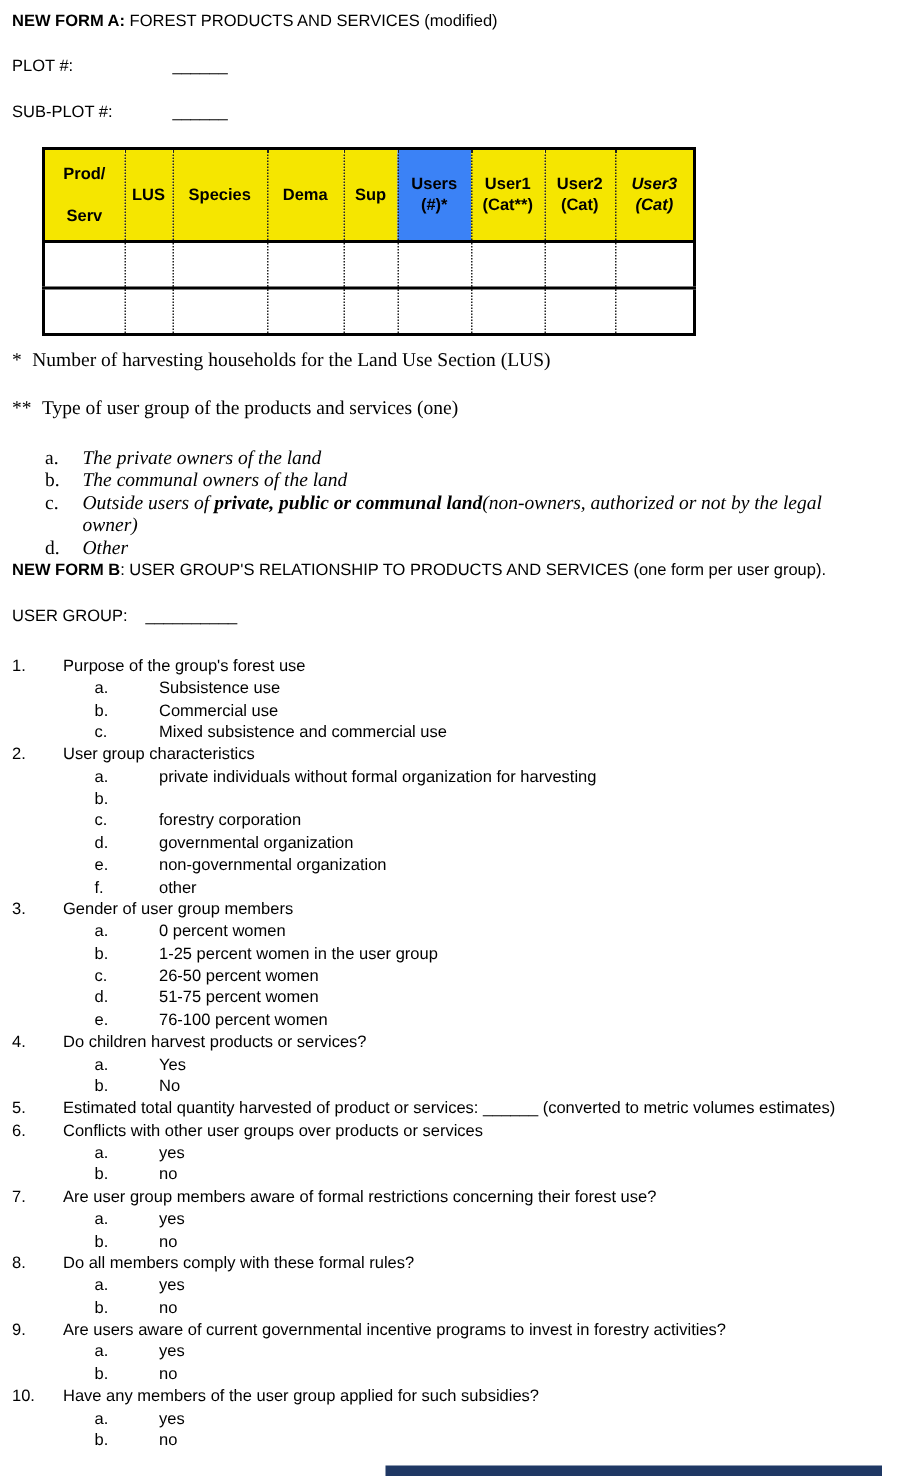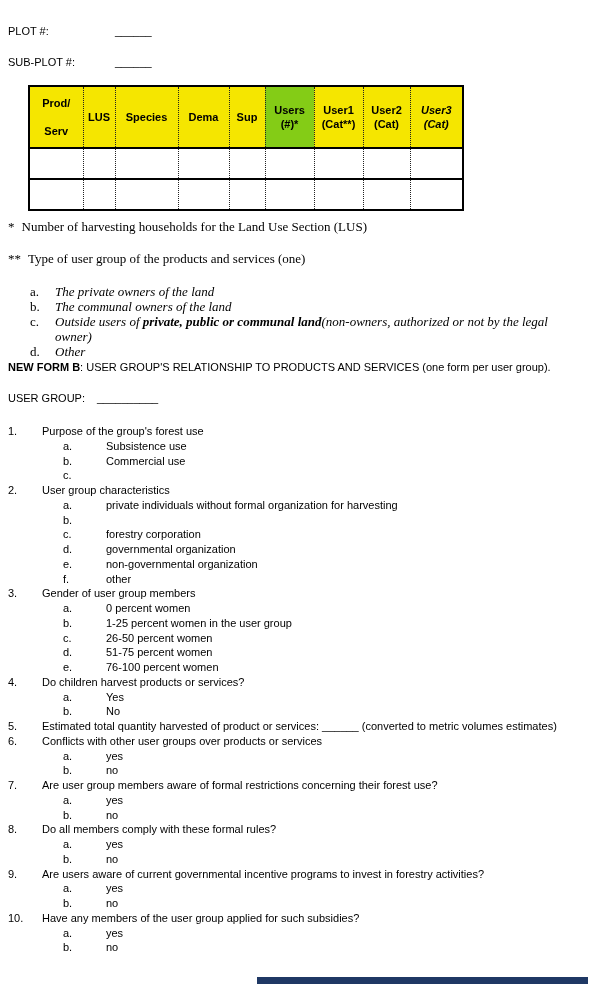--- a/index.html
+++ b/index.html
@@ -57,20 +57,21 @@
   .oltr { flex:none; width:43px; }
   .bar {
     position:absolute; left:257px; top:977px; width:331px; height:7px;
   }
 </style>
 </head>
 <body>
 
 <div class="page">
 
+  <div class="sans title-a"><span class="b">NEW FORM A:</span><span> FOREST PRODUCTS AND SERVICES (modified)</span></div>
 
   <div class="frow plot">
     <span class="flabel">PLOT #:</span>
     <span>______</span>
   </div>
 
   <div class="frow subplot">
     <span class="flabel">SUB-PLOT #:</span>
     <span>______</span>
   </div>
@@ -89,21 +90,21 @@
     </colgroup>
     <tbody>
         <tr>
       <th class="hcell" style="background: rgb(245, 230, 0);">Prod/
 
 Serv</th>
       <th class="hcell" style="background: rgb(245, 230, 0);">LUS</th>
       <th class="hcell" style="background: rgb(245, 230, 0);">Species</th>
       <th class="hcell" style="background: rgb(245, 230, 0);">Dema</th>
       <th class="hcell" style="background: rgb(245, 230, 0); text-align: center;">Sup</th>
-      <th class="hcell" style="background: #84cc16;">Users
+      <th class="hcell" style="background: #3b82f6;">Users
 (#)*</th>
       <th class="hcell" style="background: rgb(245, 230, 0);">User1
 (Cat**)</th>
       <th class="hcell" style="background: rgb(245, 230, 0);">User2
 (Cat)</th>
       <th class="hcell" style="background: rgb(245, 230, 0); font-style: italic;">User3
 (Cat)</th>
     </tr>
     <tr>
       <td class="dcell"></td>
@@ -174,20 +175,21 @@
     <div class="ol">
         <span class="oltr">a.</span>
         <span>Subsistence use</span>
       </div>
     <div class="ol">
         <span class="oltr">b.</span>
         <span>Commercial use</span>
       </div>
     <div class="ol">
         <span class="oltr">c.</span>
+        <span>Mixed subsistence and commercial use</span>
       </div>
 
     <div class="ql">
         <span class="qn">2.</span>
         <span class="qt">User group characteristics</span>
       </div>
     <div class="ol">
         <span class="oltr">a.</span>
         <span>private individuals without formal organization for harvesting</span>
       </div>

